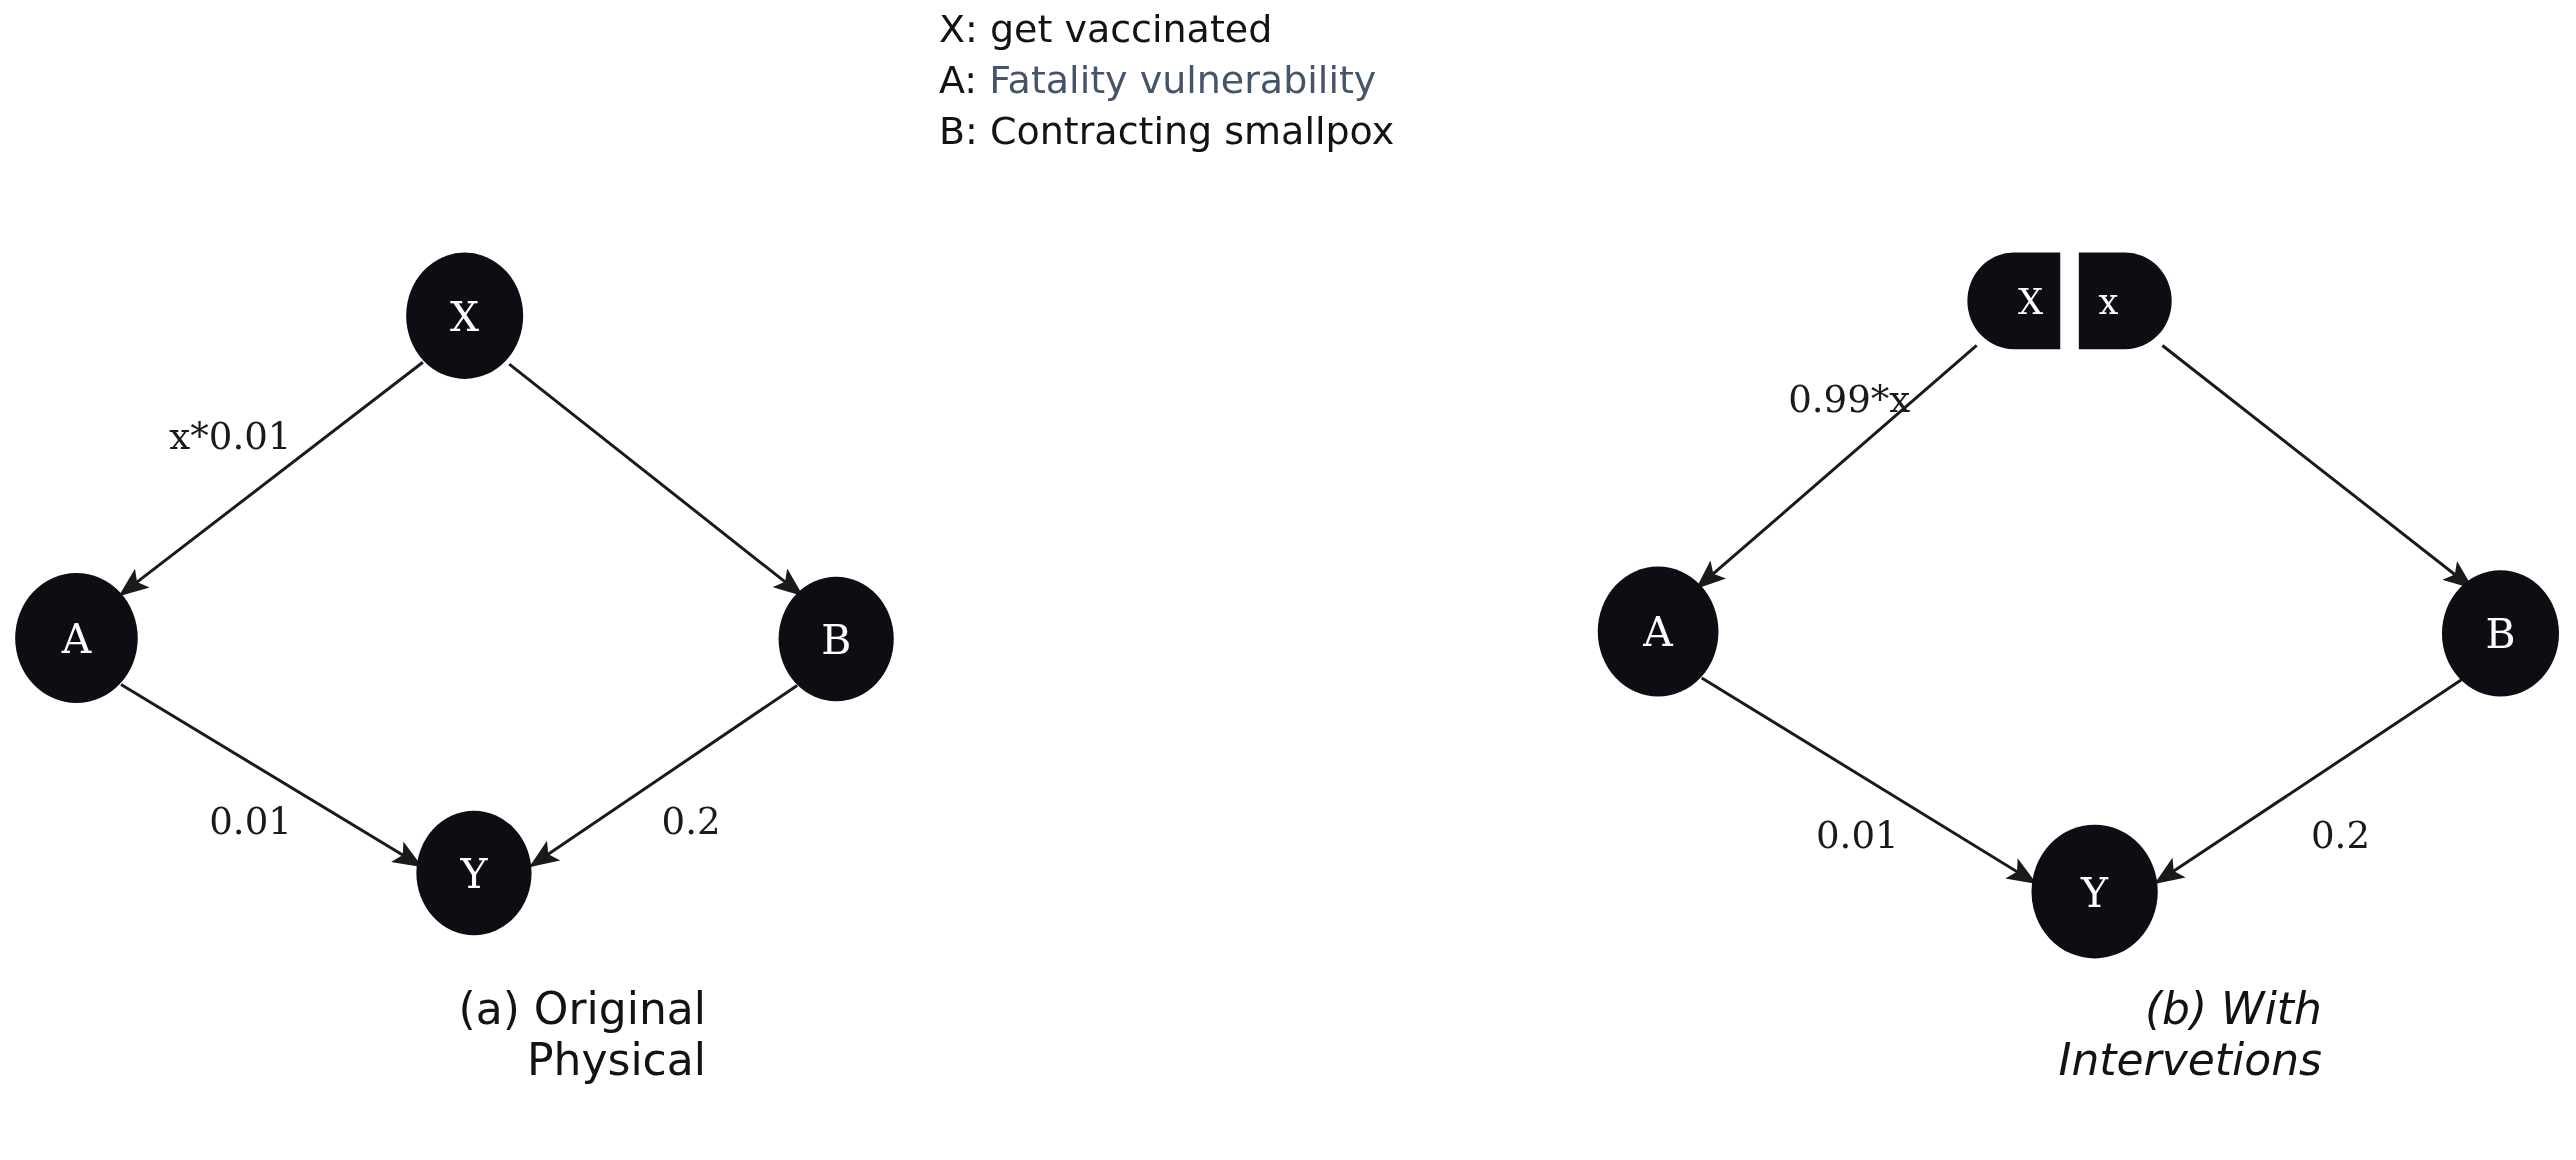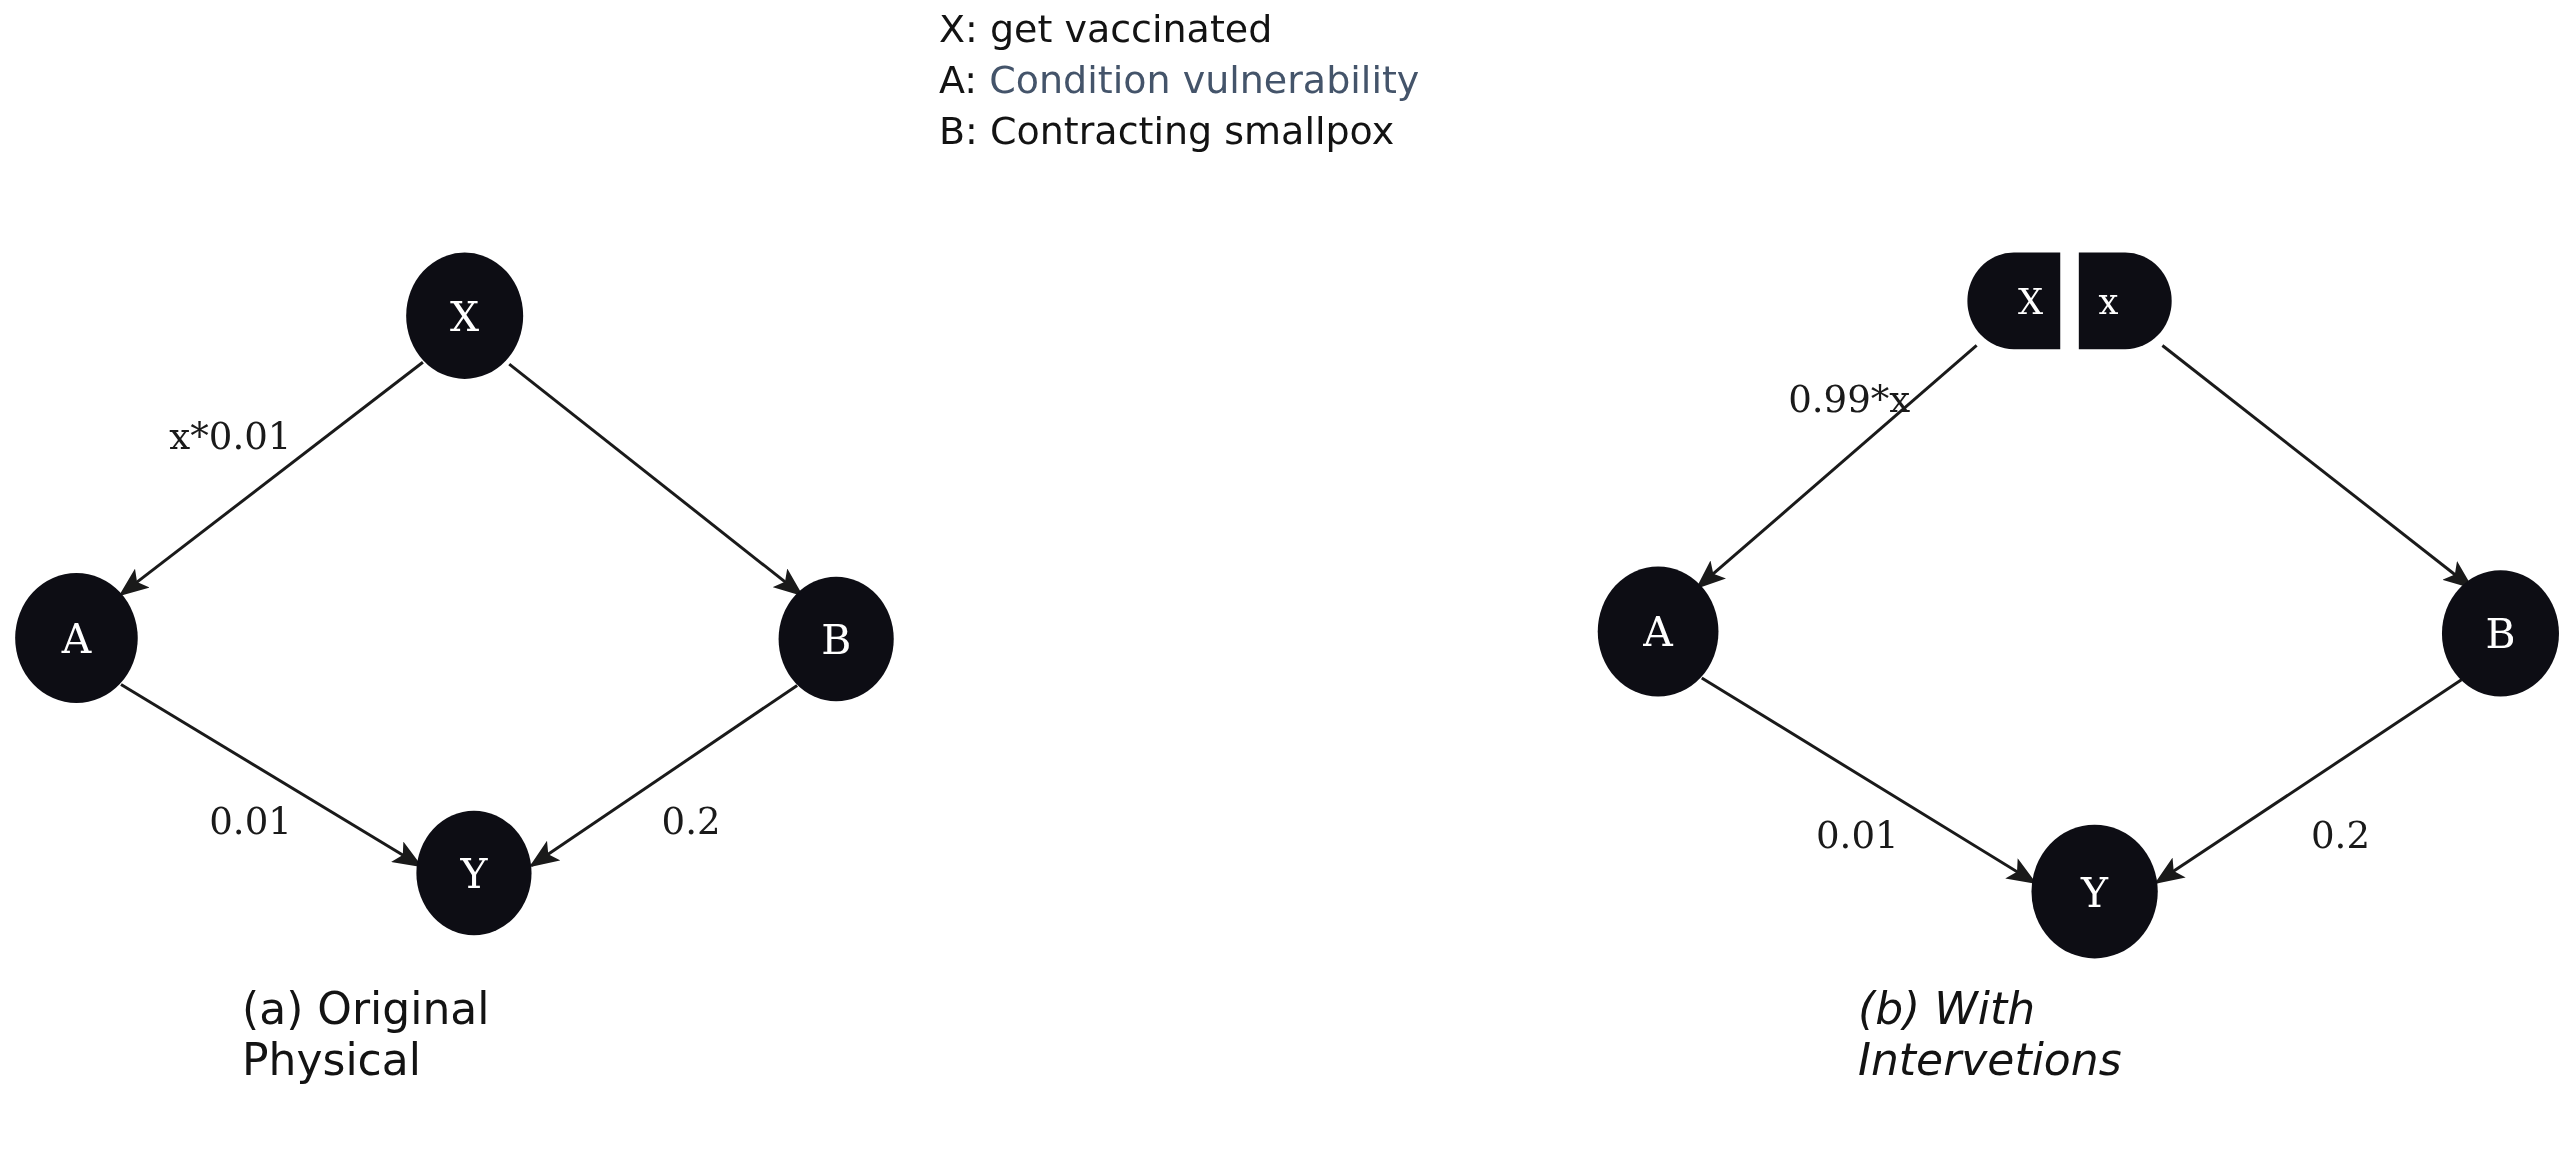--- a/index.html
+++ b/index.html
@@ -80,21 +80,21 @@
   }
   .legend-desc.accent {
     color: #44546a;
   }
   .caption {
     position: absolute;
     font-family: "DejaVu Sans", sans-serif;
     font-size: 44px;
     line-height: 1.17;
     color: #131313;
-    text-align: left;
+    text-align: right;
   }
   #caption-a {
     left: 242px;
     top: 983px;
     width: 464px;
   }
   #caption-b {
     left: 1858px;
     top: 983px;
     width: 464px;
@@ -189,21 +189,21 @@
     </g>
   </svg>
 
   <div class="legend-block">
     <span class="legend-row">
       <span class="legend-key">X:</span>
       <span class="legend-desc">get vaccinated</span>
     </span>
     <span class="legend-row">
       <span class="legend-key">A:</span>
-      <span class="legend-desc accent">Condition vulnerability</span>
+      <span class="legend-desc accent">Fatality vulnerability</span>
     </span>
     <span class="legend-row">
       <span class="legend-key">B:</span>
       <span class="legend-desc">Contracting smallpox</span>
     </span>
   </div>
 
   <div class="caption" id="caption-a">
     <div>(a) Original</div>
     <div>Physical</div>

